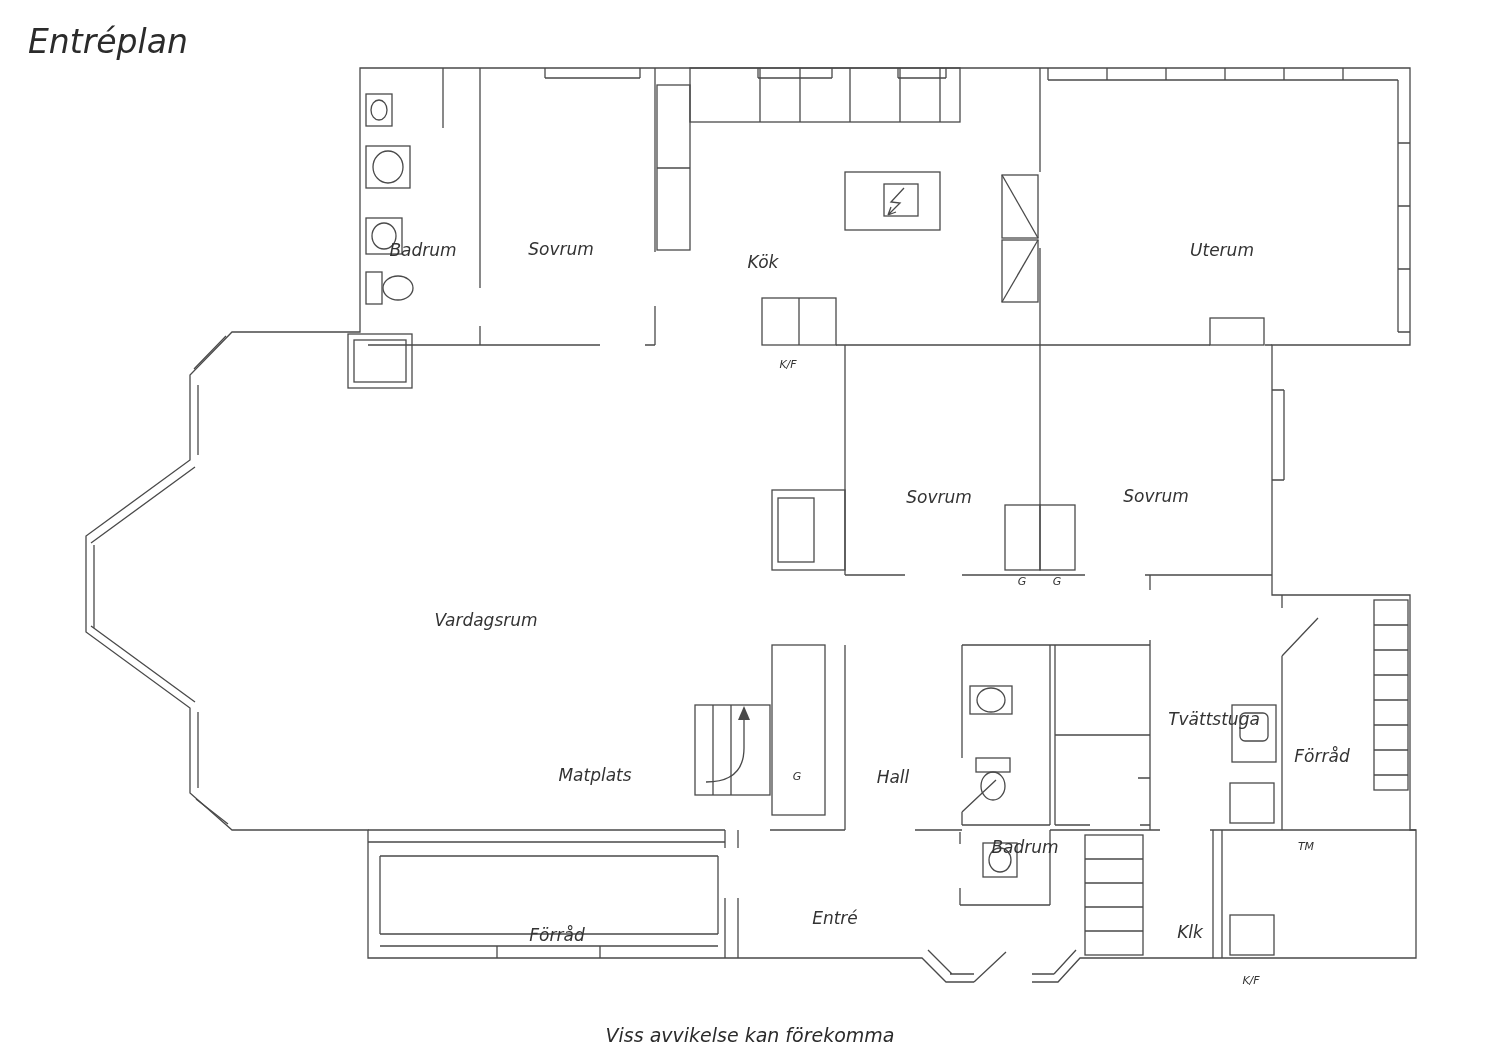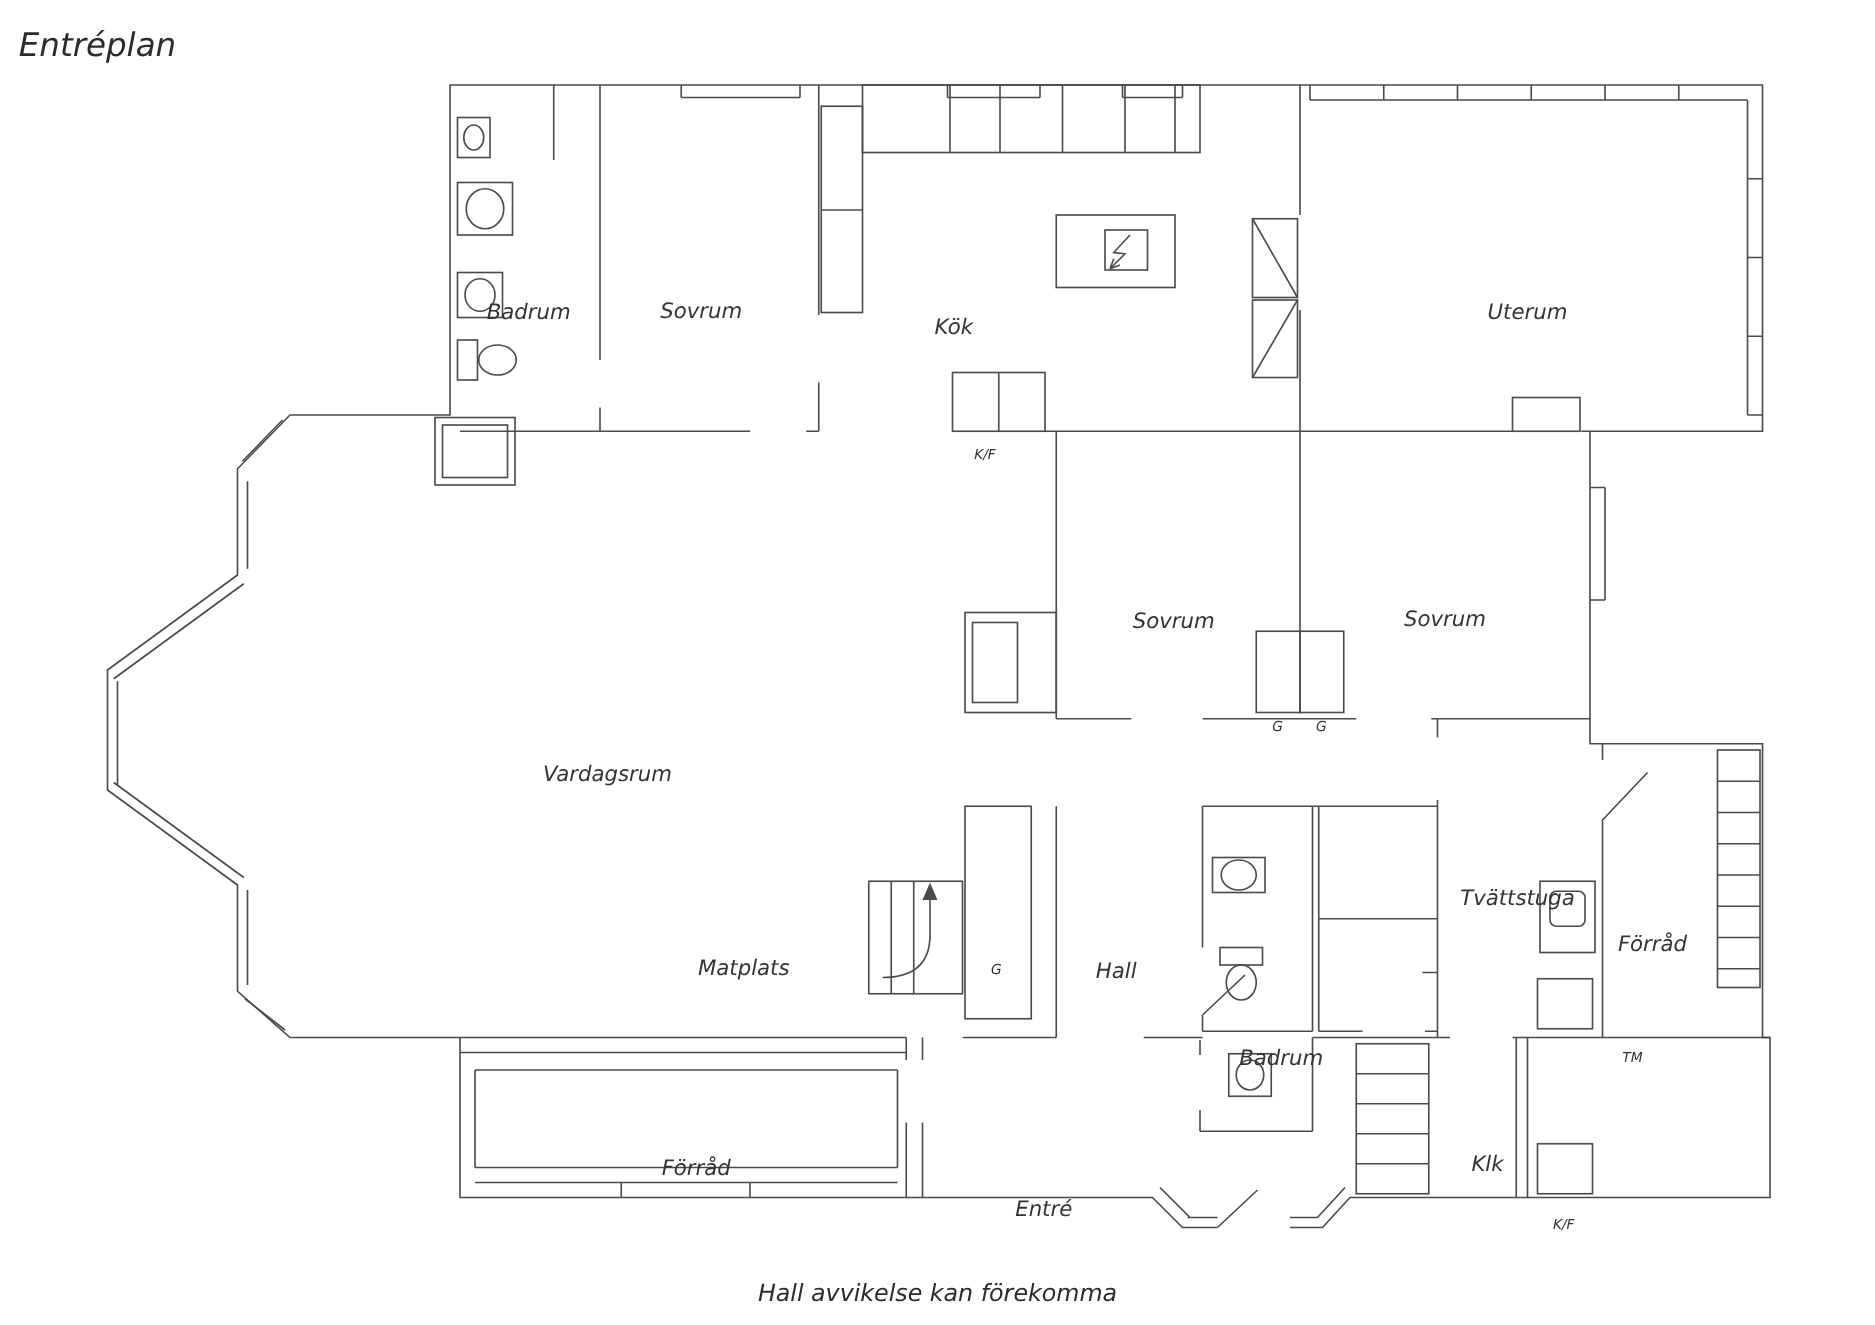--- a/index.html
+++ b/index.html
@@ -1,19 +1,19 @@
 <!DOCTYPE html>
 <html><head>
 <meta charset="utf-8">
 <style>
   html,body{margin:0;padding:0;background:#ffffff;}
   .canvas{position:relative;width:1500px;height:1060px;background:#ffffff;overflow:hidden;
           font-family:"DejaVu Sans","Liberation Sans",sans-serif;}
   .plan-svg{position:absolute;left:0;top:0;}
-  .title{position:absolute;left:15px;top:22px;font-size:26px;font-style:italic;color:#2b2b2b;font-weight:500;text-align:right;}
+  .title{position:absolute;left:28px;top:22px;font-size:33px;font-style:italic;color:#2b2b2b;font-weight:500;text-align:right;}
   .footer{position:absolute;left:50%;top:1024px;transform:translateX(-50%);font-size:19px;font-style:italic;color:#2b2b2b;}
   .room-label{position:absolute;transform:translate(-50%,-50%);font-size:17px;font-style:italic;color:#333;white-space:nowrap;margin-top:44px;}
   .room-label.small{font-size:11px;}
 </style>
 </head>
 <body>
 
 <div class="canvas">
 
   <div class="title">Entréplan</div>
@@ -145,20 +145,20 @@
     <span class="room-label" style="left:486px;top:576px">Vardagsrum</span>
     <span class="room-label small" style="left:1022px;top:537px">G</span>
     <span class="room-label small" style="left:1057px;top:537px">G</span>
     <span class="room-label" style="left:595px;top:731px">Matplats</span>
     <span class="room-label small" style="left:797px;top:732px">G</span>
     <span class="room-label" style="left:893px;top:733px">Hall</span>
     <span class="room-label" style="left:1214px;top:675px">Tvättstuga</span>
     <span class="room-label" style="left:1322px;top:712px">Förråd</span>
     <span class="room-label" style="left:1025px;top:803px">Badrum</span>
     <span class="room-label small" style="left:1306px;top:802px">TM</span>
-    <span class="room-label" style="left:835px;top:924px">Entré</span>
+    <span class="room-label" style="left:835px;top:874px">Entré</span>
     <span class="room-label" style="left:1190px;top:888px">Klk</span>
     <span class="room-label small" style="left:1251px;top:936px">K/F</span>
     <span class="room-label" style="left:557px;top:891px">Förråd</span>
   </div>
 
-  <div class="footer">Hall avvikelse kan förekomma</div>
+  <div class="footer">Viss avvikelse kan förekomma</div>
 </div>
 
 </body></html>

